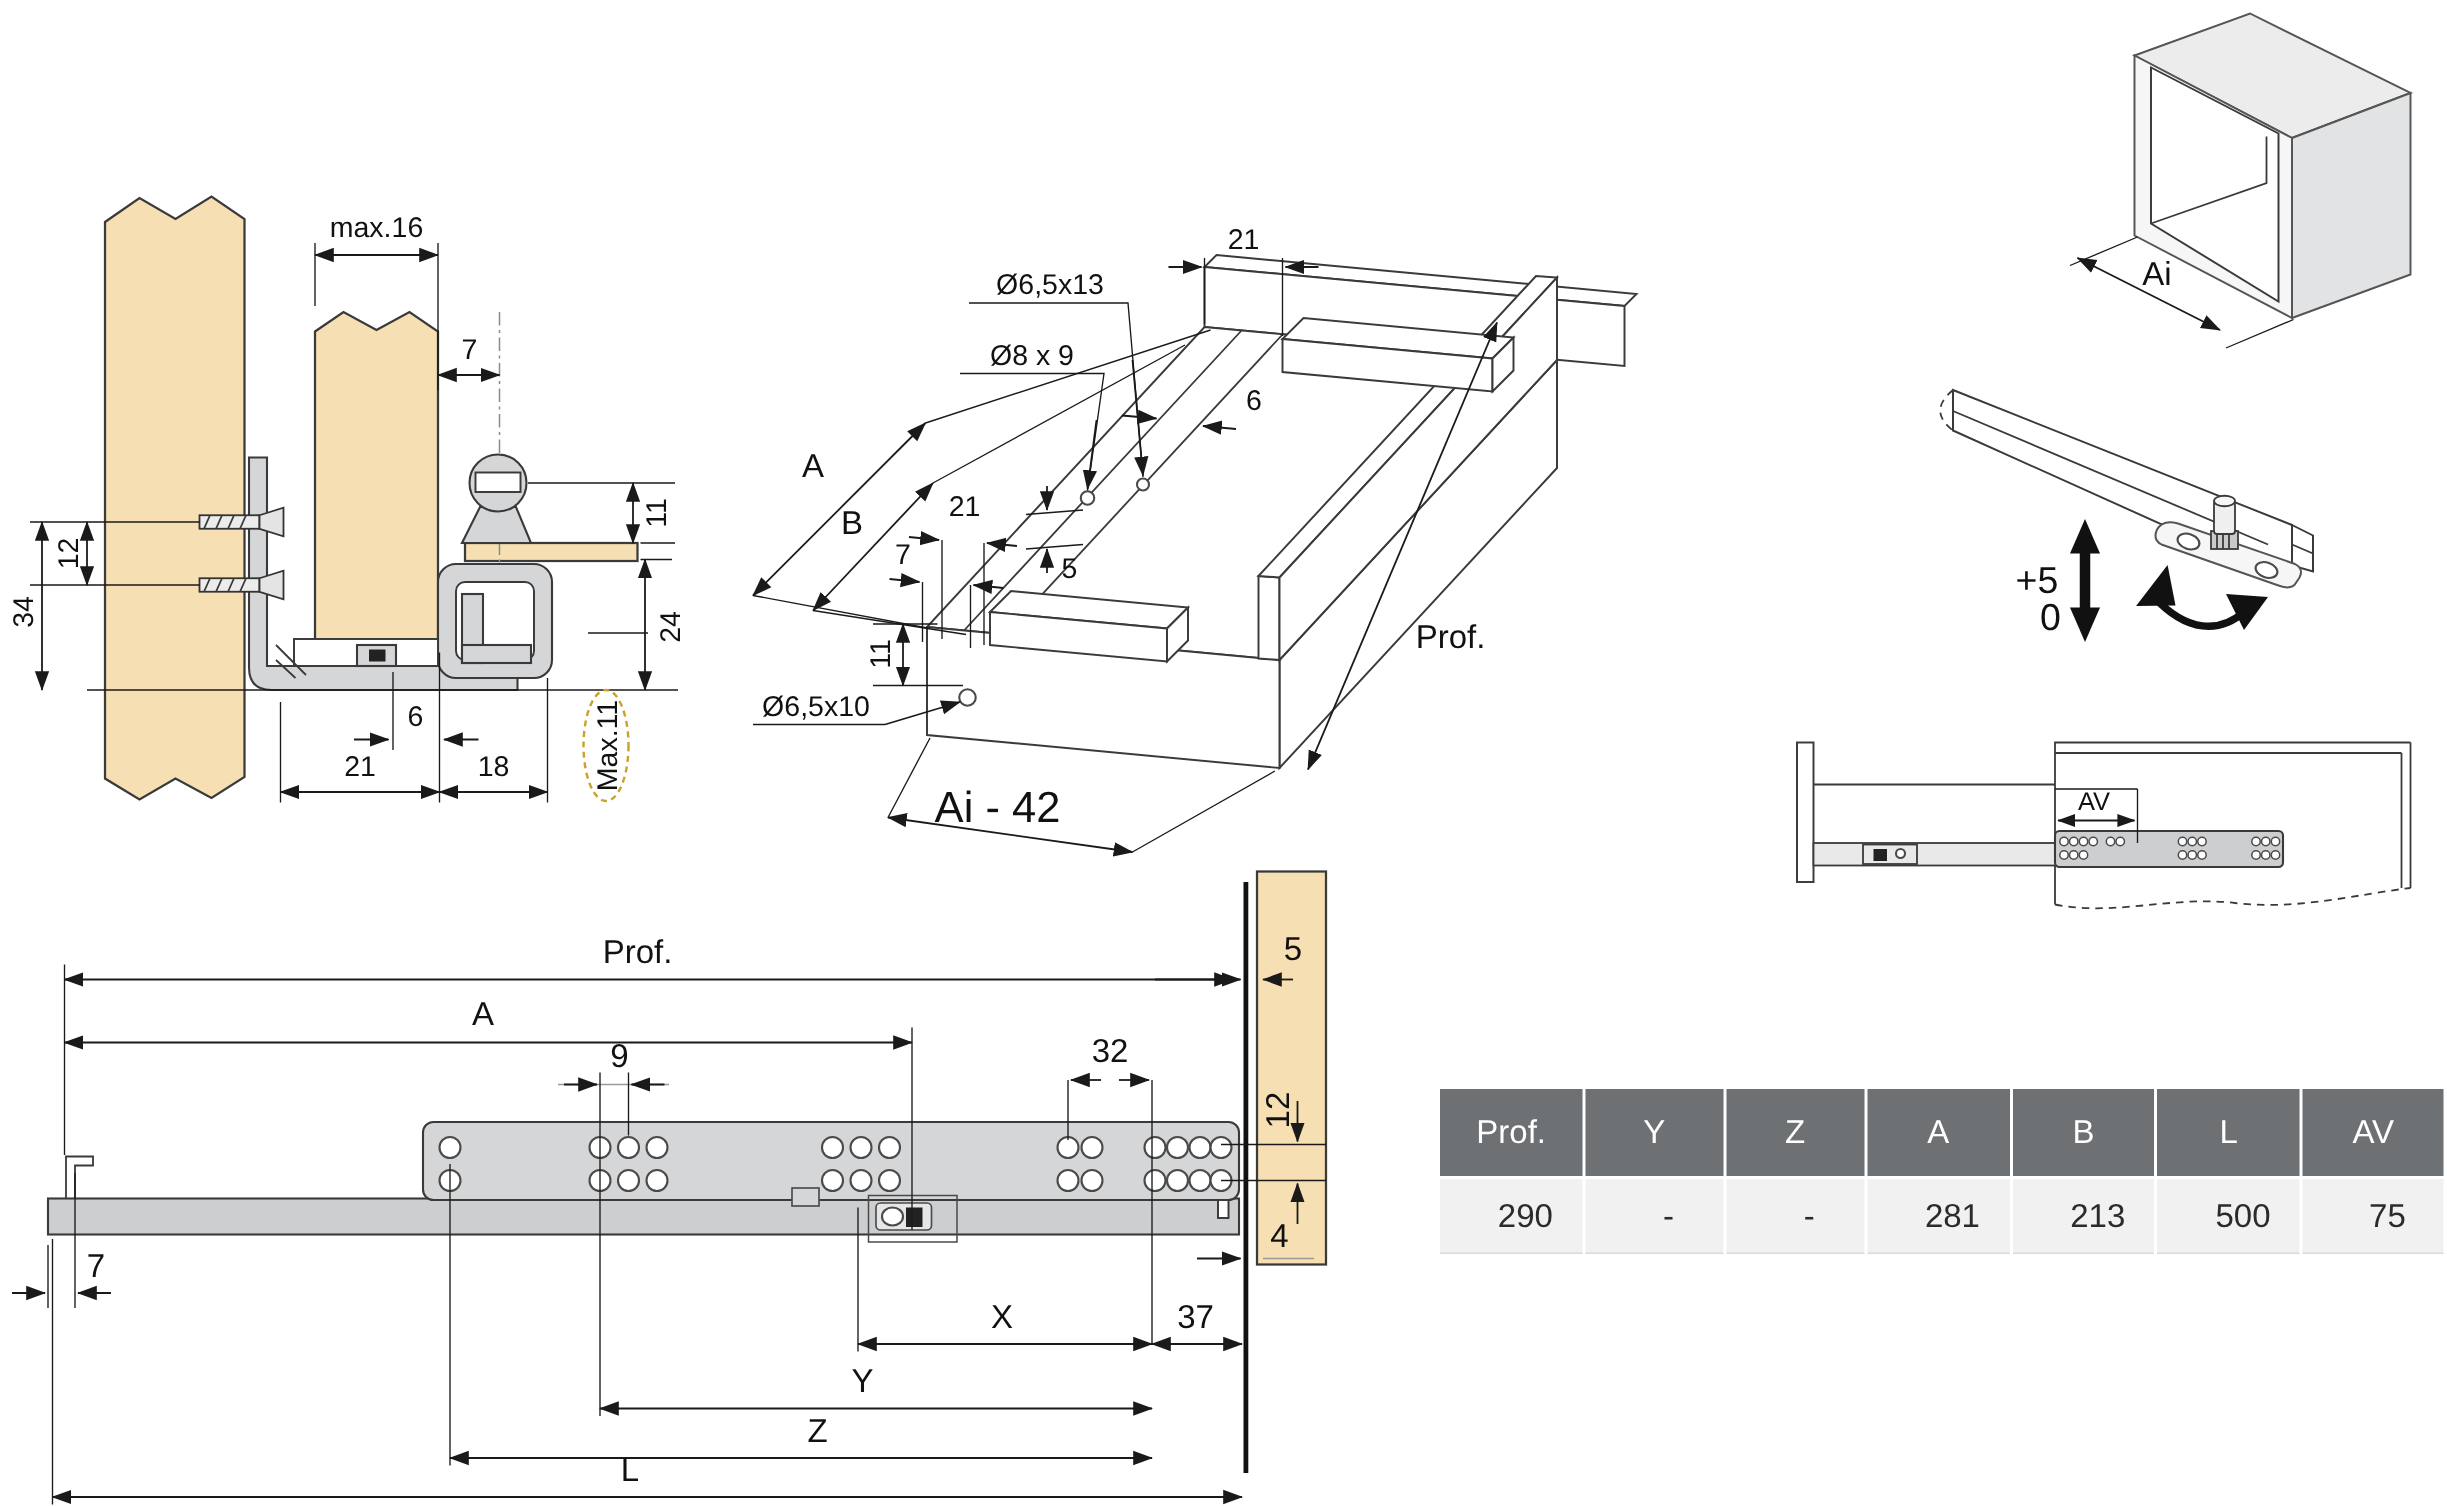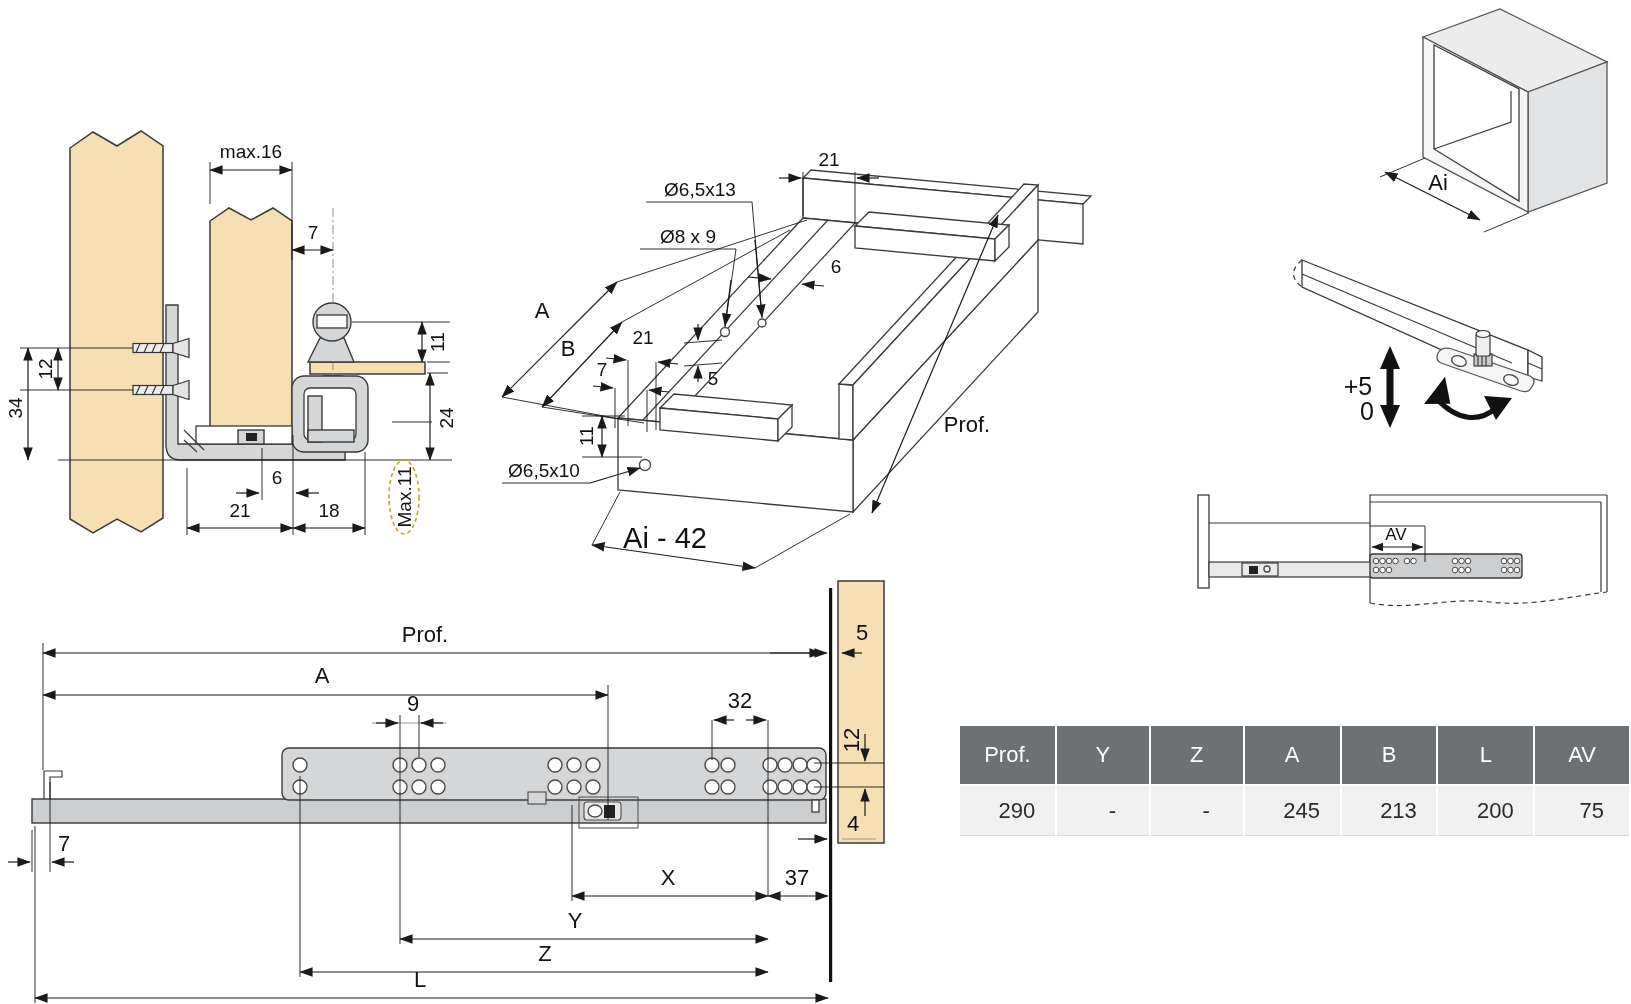--- a/index.html
+++ b/index.html
@@ -435,21 +435,21 @@
         <th>B</th>
         <th>L</th>
         <th>AV</th>
       </tr>
     </thead>
     <tbody>
       <tr>
         <td>290</td>
         <td>-</td>
         <td>-</td>
-        <td>245</td>
+        <td>281</td>
         <td>213</td>
-        <td>200</td>
+        <td>500</td>
         <td>75</td>
       </tr>
     </tbody>
   </table>
 
 </div>
 
 </body></html>

